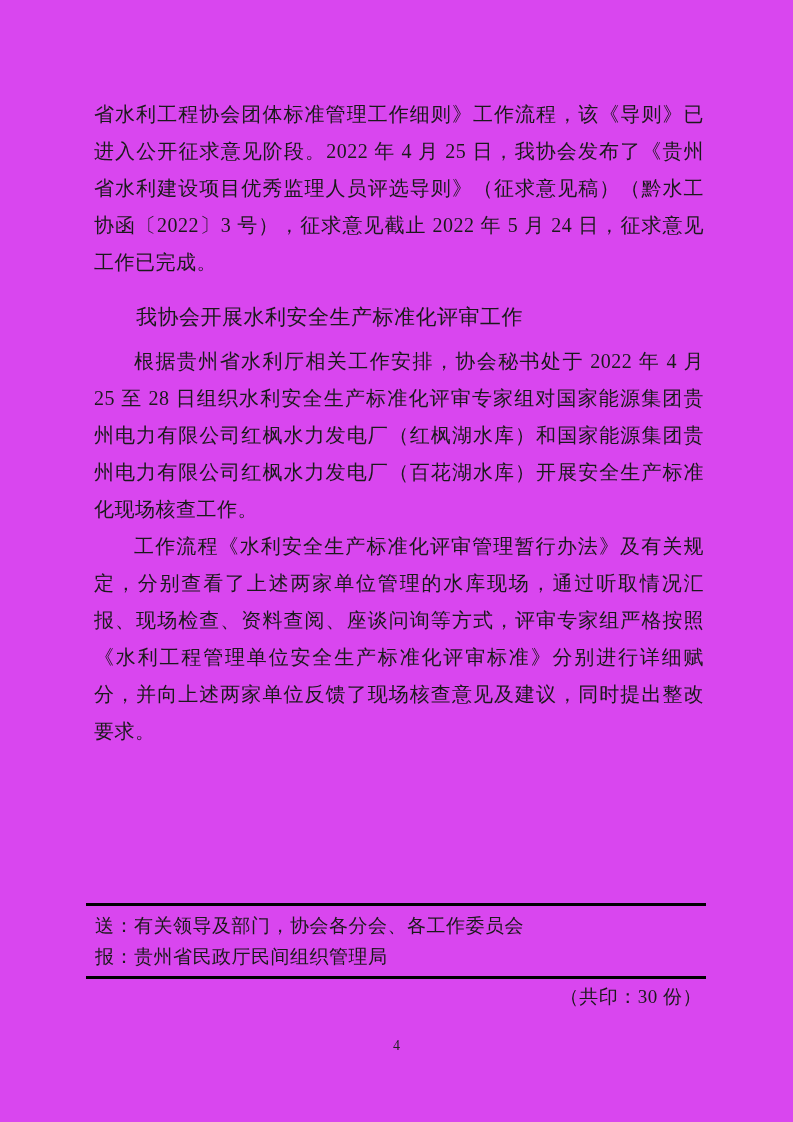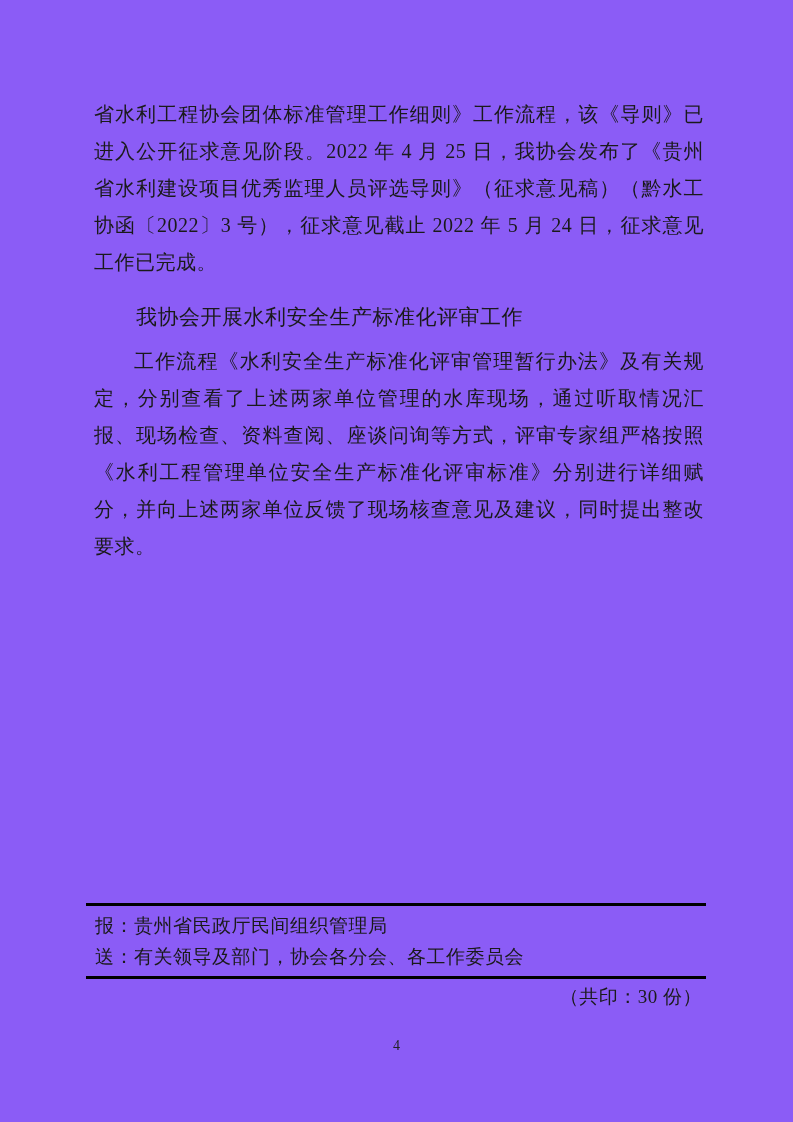--- a/index.html
+++ b/index.html
@@ -4,21 +4,21 @@
 <style>
   html, body {
     margin: 0;
     padding: 0;
     background: #ffffff;
   }
   .page {
     position: relative;
     width: 793px;
     height: 1122px;
-    background: #8b5cf6;
+    background: #d946ef;
     font-family: "Liberation Serif", "DejaVu Serif", serif;
     color: #1a1a1a;
     overflow: hidden;
   }
   .content {
     position: absolute;
     left: 94px;
     top: 96px;
     width: 610px;
   }
@@ -77,26 +77,27 @@
 </head>
 <body>
 
 <div class="page">
 
   <div class="content">
     <p class="para">省水利工程协会团体标准管理工作细则》工作流程，该《导则》已进入公开征求意见阶段。2022 年 4 月 25 日，我协会发布了《贵州省水利建设项目优秀监理人员评选导则》（征求意见稿）（黔水工协函〔2022〕3 号），征求意见截止 2022 年 5 月 24 日，征求意见工作已完成。</p>
 
     <h2 class="heading">我协会开展水利安全生产标准化评审工作</h2>
 
+    <p class="para indent">根据贵州省水利厅相关工作安排，协会秘书处于 2022 年 4 月 25 至 28 日组织水利安全生产标准化评审专家组对国家能源集团贵州电力有限公司红枫水力发电厂（红枫湖水库）和国家能源集团贵州电力有限公司红枫水力发电厂（百花湖水库）开展安全生产标准化现场核查工作。</p>
 
     <p class="para indent">工作流程《水利安全生产标准化评审管理暂行办法》及有关规定，分别查看了上述两家单位管理的水库现场，通过听取情况汇报、现场检查、资料查阅、座谈问询等方式，评审专家组严格按照《水利工程管理单位安全生产标准化评审标准》分别进行详细赋分，并向上述两家单位反馈了现场核查意见及建议，同时提出整改要求。</p>
   </div>
 
   <div class="footer-box">
+    <div class="footer-line">送：有关领导及部门，协会各分会、各工作委员会</div>
     <div class="footer-line">报：贵州省民政厅民间组织管理局</div>
-    <div class="footer-line">送：有关领导及部门，协会各分会、各工作委员会</div>
   </div>
 
   <div class="copies">（共印：30 份）</div>
 
   <div class="page-number">4</div>
 
 </div>
 
 </body></html>

